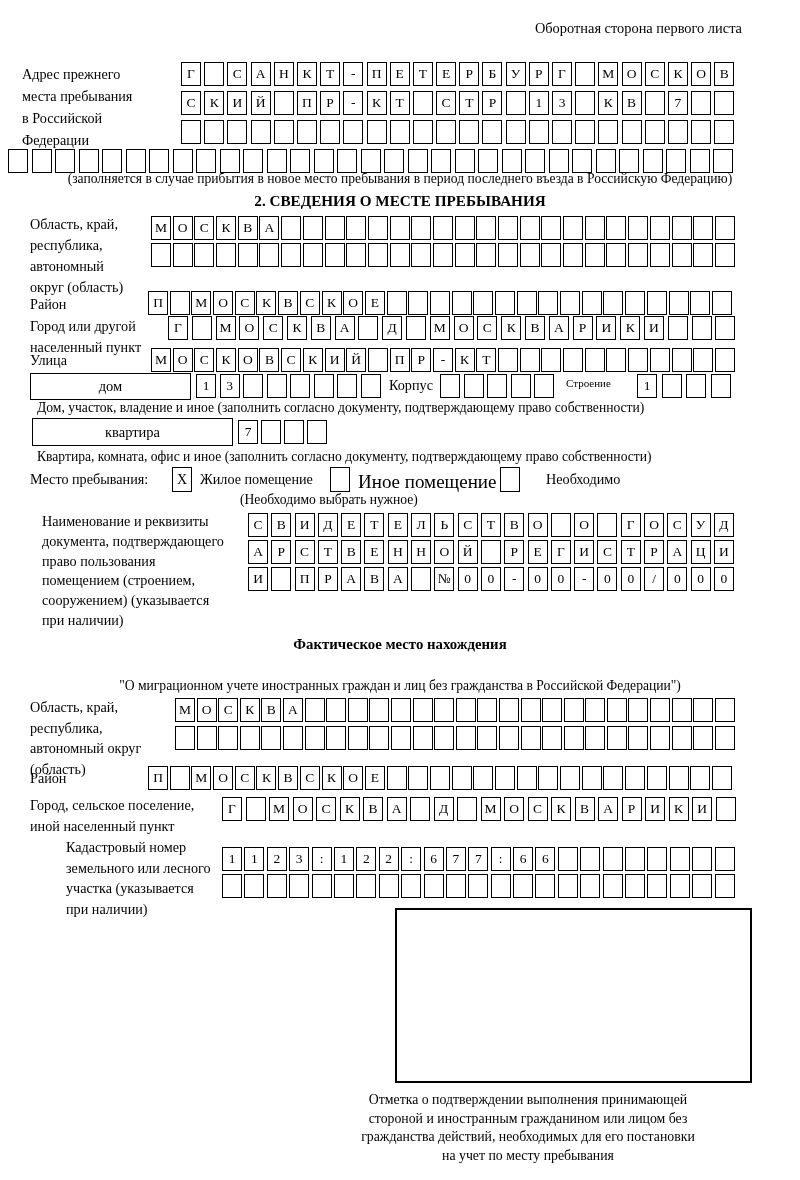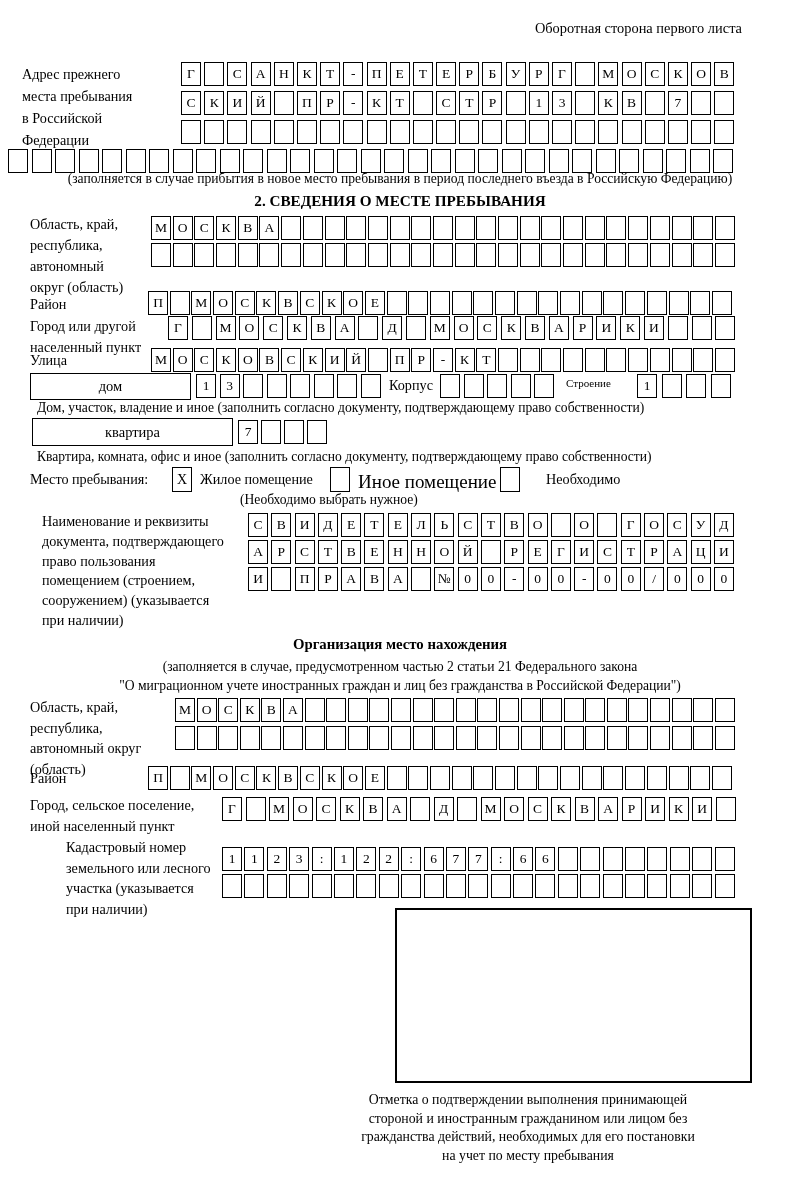--- a/index.html
+++ b/index.html
@@ -415,22 +415,21 @@
       <span class="cell">0</span>
       <span class="cell">-</span>
       <span class="cell">0</span>
       <span class="cell">0</span>
       <span class="cell">/</span>
       <span class="cell">0</span>
       <span class="cell">0</span>
       <span class="cell">0</span>
     </div>
 
-  <div class="cap center bold" style="top:636px;font-size:14.8px;">Организация место нахождения</div>
-  <div class="cap center" style="top:659px;">(заполняется в случае, предусмотренном частью 2 статьи 21 Федерального закона</div>
+  <div class="cap center bold" style="top:636px;font-size:14.8px;">Фактическое место нахождения</div>
   <div class="cap center" style="top:678px;">"О миграционном учете иностранных граждан и лиц без гражданства в Российской Федерации")</div>
 
   <div class="lbl" style="left:30px;top:697px;line-height:20.5px;">Область, край,
 республика,
 автономный округ
 (область)</div>
   <div class="boxrow" style="left:175px;top:698px;gap:1.6px;">
       <span class="cell">М</span>
       <span class="cell">О</span>
       <span class="cell">С</span>

